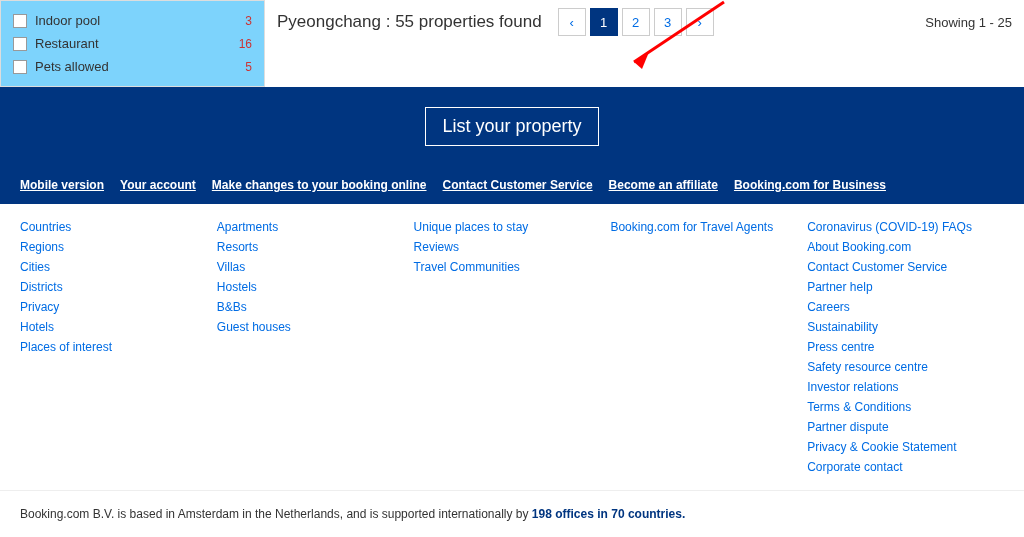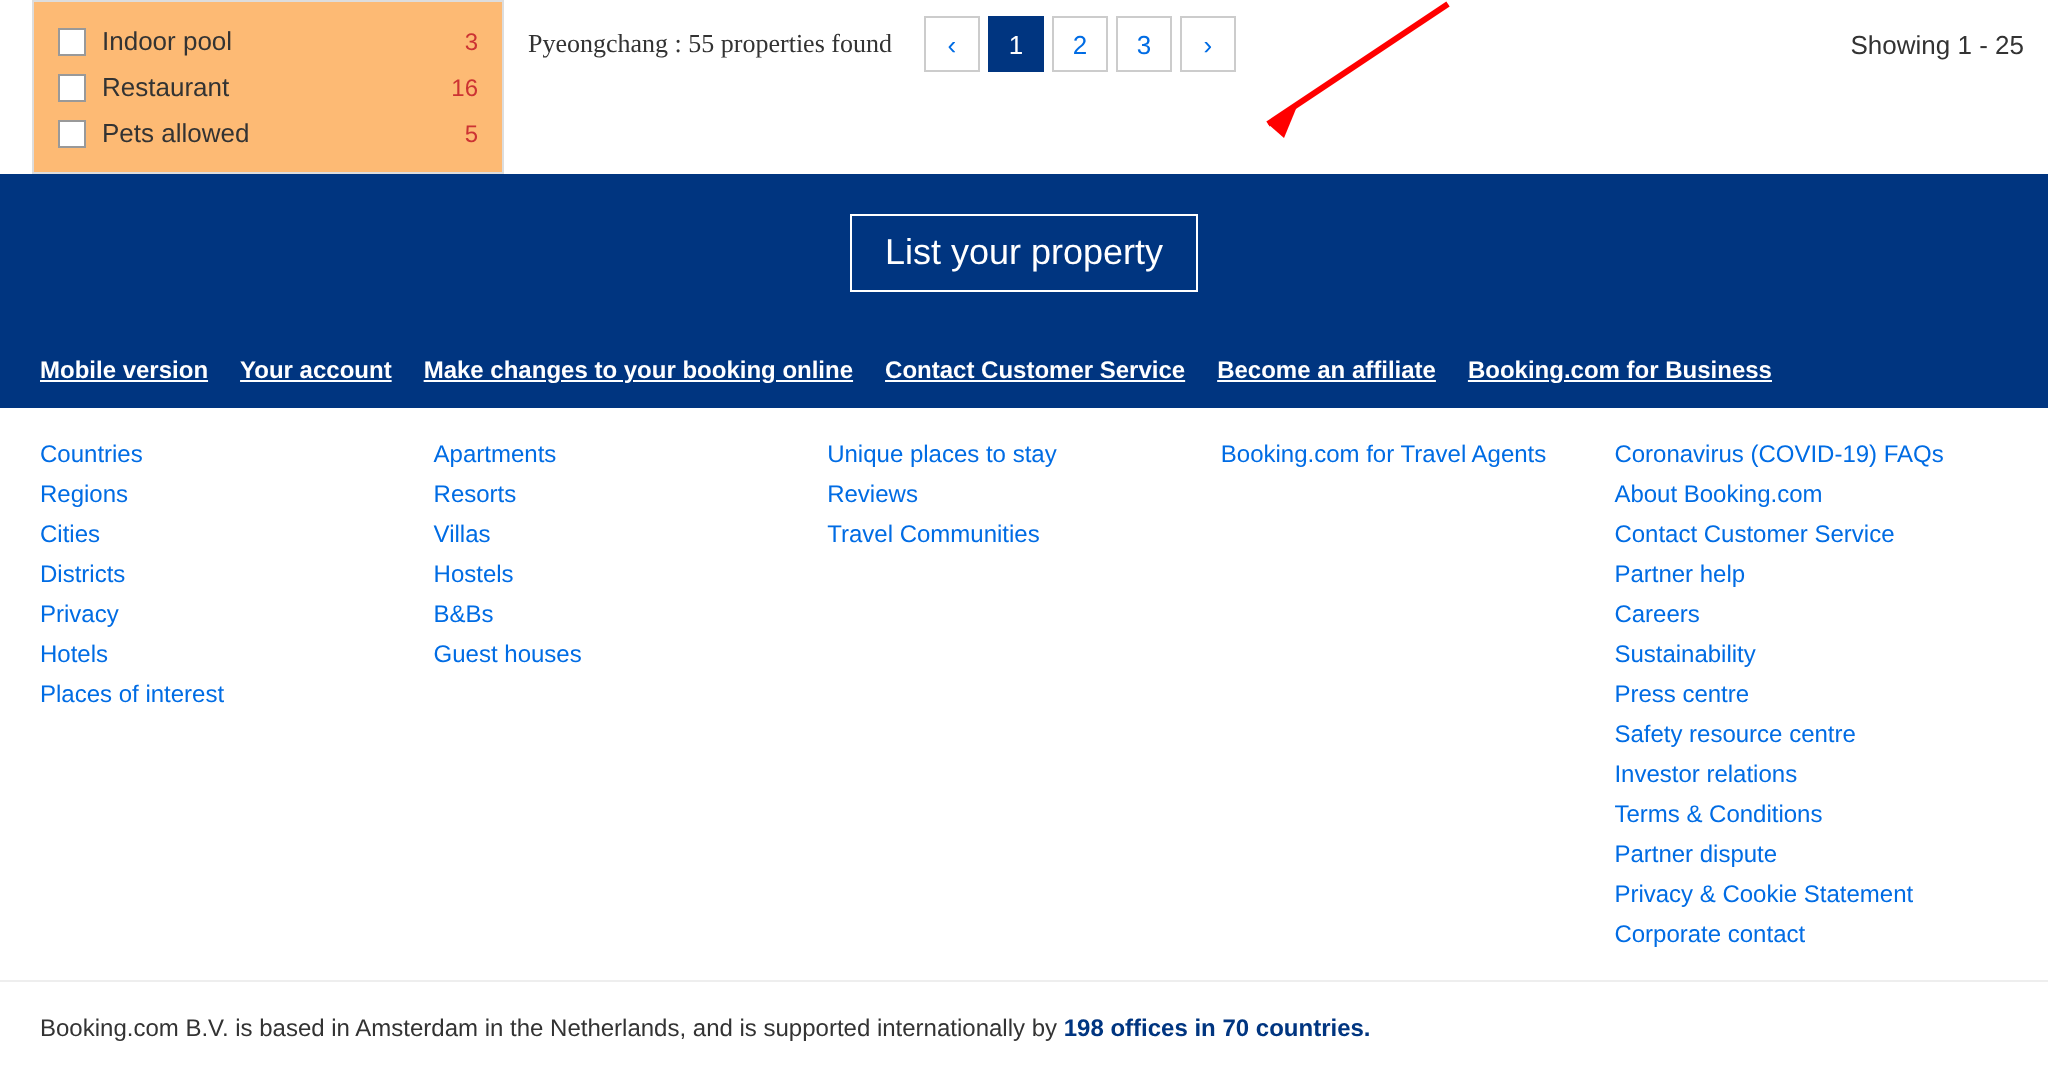--- a/index.html
+++ b/index.html
@@ -1,24 +1,23 @@
 <!DOCTYPE html>
 <html><head>
   <meta charset="utf-8">
   <style>
     * { margin: 0; padding: 0; box-sizing: border-box; }
     body { font-family: Arial, sans-serif; font-size: 13px; background: #fff; width: 1024px; }
 
     
     .filter-panel {
-      background: #fdba74;
+      background: #7dd3fc;
       border: 1px solid #ddd;
-      width: 236px;
+      width: 265px;
       padding: 8px 12px;
-      margin-left: 16px;
     }
     .filter-item {
       display: flex;
       align-items: center;
       justify-content: space-between;
       padding: 4px 0;
     }
     .filter-item-left {
       display: flex;
       align-items: center;
@@ -34,21 +33,21 @@
     .filter-label { color: #333; font-size: 13px; }
     .filter-count { color: #cc3333; font-size: 12px; }
 
     
     .results-bar {
       display: flex;
       align-items: center;
       padding: 8px 12px;
       gap: 16px;
     }
-    .results-text { font-size: 13px; color: #333; font-family: Liberation Serif, serif; }
+    .results-text { font-size: 17px; color: #333; }
     .pagination {
       display: flex;
       align-items: center;
       gap: 4px;
     }
     .page-btn {
       width: 28px;
       height: 28px;
       border: 1px solid #ccc;
       background: #fff;

